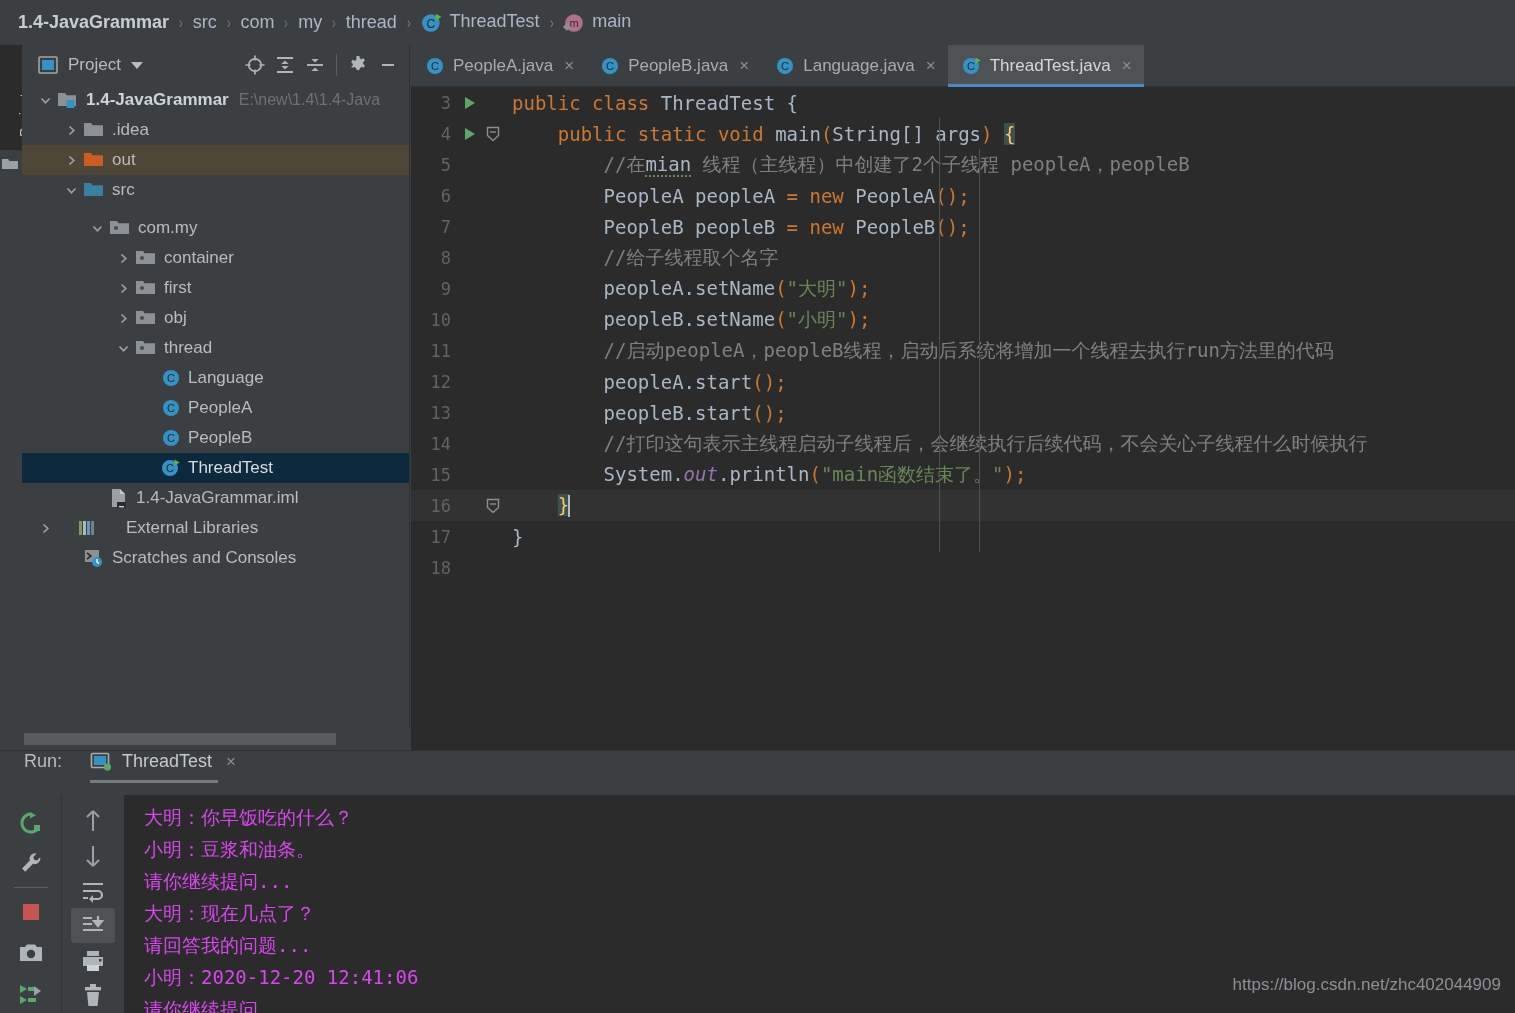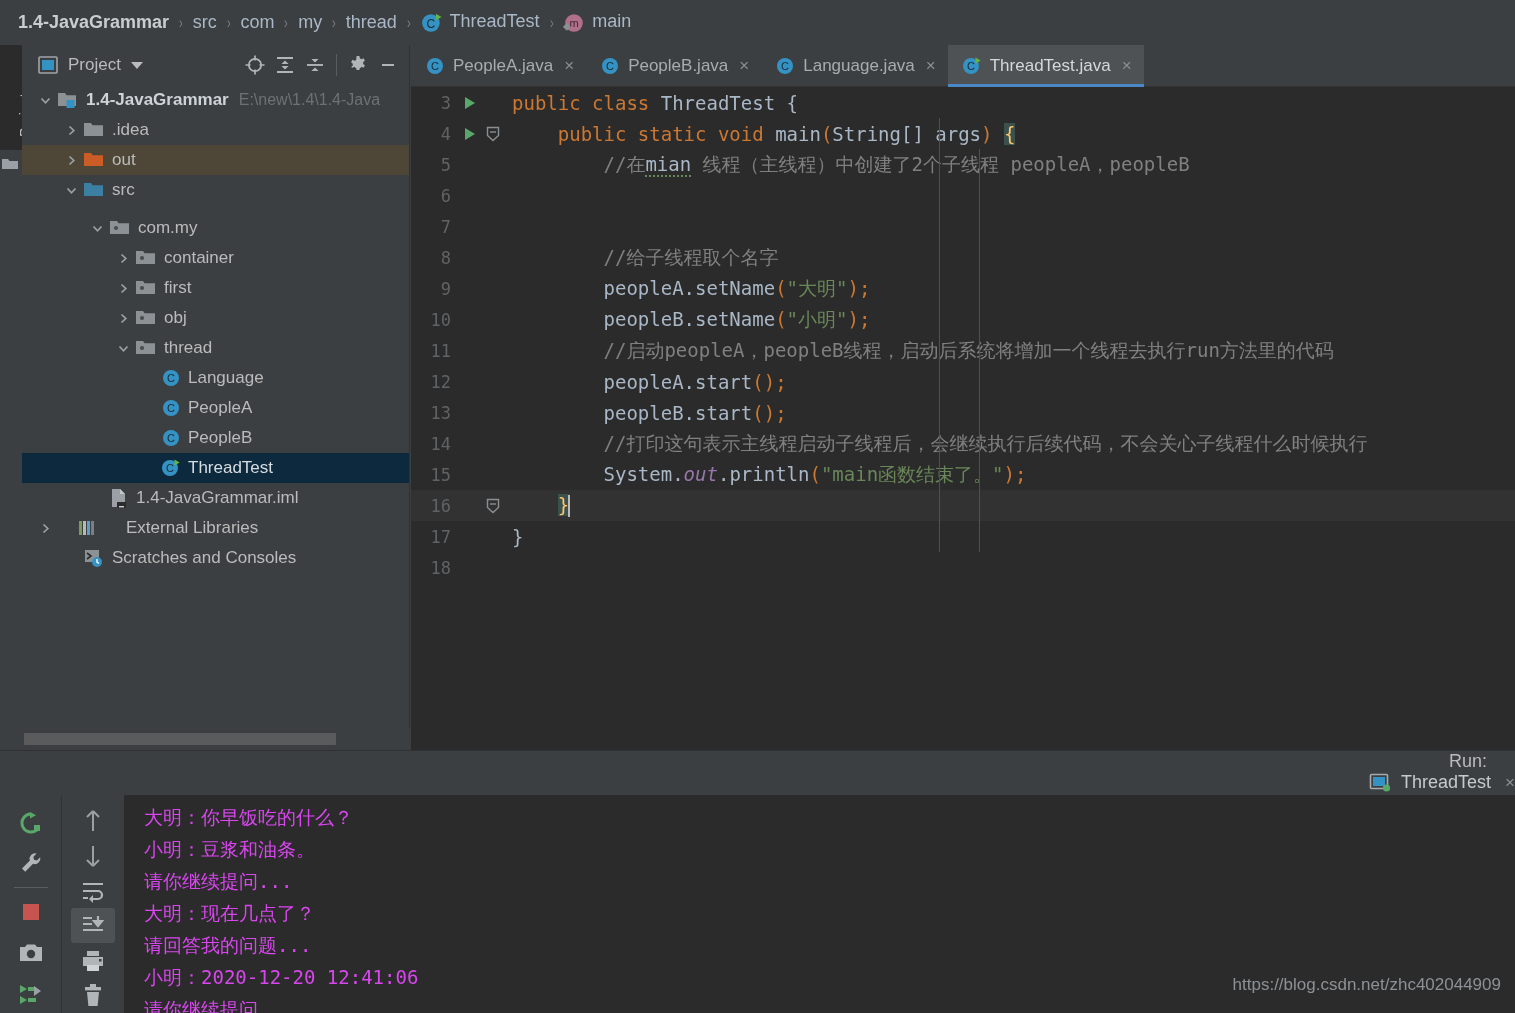--- a/index.html
+++ b/index.html
@@ -145,21 +145,21 @@
   
   .guide {
     position: absolute; top: 0; bottom: 0; width: 1px; background: #4b5350;
   }
 
   
   .run-panel {
     position: absolute; left: 0; top: 750px; width: 1515px; height: 263px;
     background: #3c3f41; border-top: 1px solid #2f3133;
   }
-  .run-header { height: 44px; display: flex; align-items: flex-end; padding-left: 24px; flex-direction: column; }
+  .run-header { height: 44px; display: flex; align-items: flex-start; padding-left: 24px; }
   .run-label { font-size: 18px; color: #bbbbbb; margin-right: 28px; }
   .run-tab {
     display: flex; align-items: center; position: relative; padding-bottom: 4px;
   }
   .run-tab::after {
     content: ""; position: absolute; left: 0; right: 18px; bottom: -7px;
     height: 3px; background: #767a7d;
   }
   .run-tab-label { font-size: 18px; color: #c5cace; margin-left: 10px; }
   .run-tab-close { margin-left: 14px; color: #8a8f93; font-size: 17px; }
@@ -561,25 +561,27 @@
         <div class="code-row">
           <span class="gutter-num">5</span>
           <span class="gutter-run"></span>
           <span class="gutter-fold"></span>
           <span class="code-text"><span class="cmt">        //在</span><span class="typo">mian</span><span class="cmt"> 线程（主线程）中创建了2个子线程 peopleA，peopleB</span></span>
         </div>
         <div class="code-row">
           <span class="gutter-num">6</span>
           <span class="gutter-run"></span>
           <span class="gutter-fold"></span>
+          <span class="code-text"><span>        PeopleA peopleA </span><span class="punc">=</span><span> </span><span class="kw">new </span><span>PeopleA</span><span class="punc">()</span><span class="punc">;</span></span>
         </div>
         <div class="code-row">
           <span class="gutter-num">7</span>
           <span class="gutter-run"></span>
           <span class="gutter-fold"></span>
+          <span class="code-text"><span>        PeopleB peopleB </span><span class="punc">=</span><span> </span><span class="kw">new </span><span>PeopleB</span><span class="punc">()</span><span class="punc">;</span></span>
         </div>
         <div class="code-row">
           <span class="gutter-num">8</span>
           <span class="gutter-run"></span>
           <span class="gutter-fold"></span>
           <span class="code-text"><span class="cmt">        //给子线程取个名字</span></span>
         </div>
         <div class="code-row">
           <span class="gutter-num">9</span>
           <span class="gutter-run"></span>

